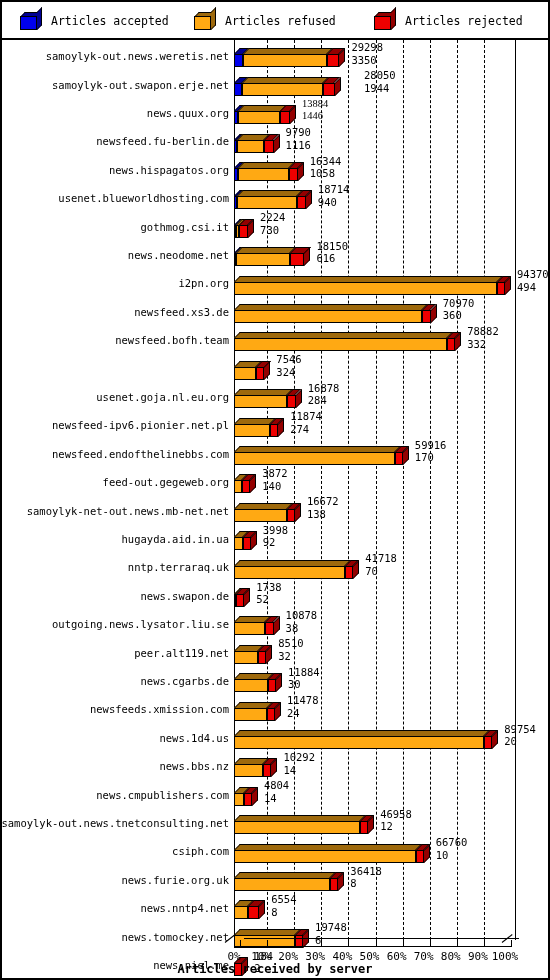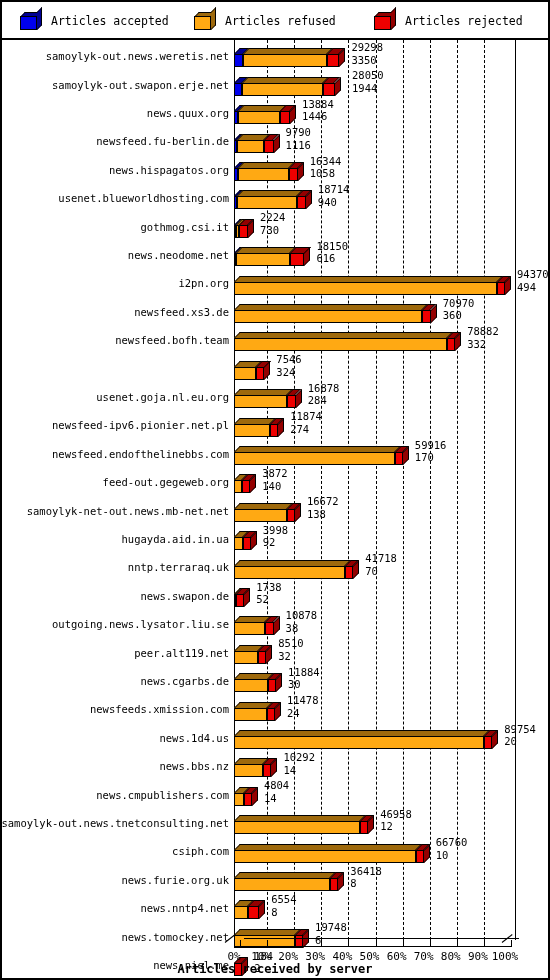--- a/index.html
+++ b/index.html
@@ -111,29 +111,29 @@
       <div class="row" style="top: 30.4px;">
         <div class="rowlabel">samoylyk-out.swapon.erje.net</div>
         <div class="barwrap" style="width: 311px;">
           <div class="segtop" style="left: 0px; width: 8.13px; bottom: 16px; background: rgb(0, 0, 148);"></div>
           <div class="seg" style="left: 0px; width: 8.13px; background: rgb(0, 0, 238);"></div>
           <div class="segtop" style="left: 8.13px; width: 81.3px; bottom: 16px; background: rgb(158, 105, 12);"></div>
           <div class="seg" style="left: 8.13px; width: 81.3px; background: rgb(255, 169, 19);"></div>
           <div class="segtop" style="left: 89.43px; width: 11.382px; bottom: 16px; background: rgb(148, 0, 0);"></div>
           <div class="seg" style="left: 89.43px; width: 11.382px; background: rgb(238, 0, 0);"></div>
           <div class="segside" style="left: 100.812px; bottom: 3px; height: 13px; background: rgb(148, 0, 0);"></div>
-          <div class="vals" style="left: 118px;">
+          <div class="vals" style="left: 130px;">
             <div>28050</div>
             <div>1944</div>
           </div>
         </div>
       </div>
       <div class="row" style="top: 58.8px;">
         <div class="rowlabel">news.quux.org</div>
-        <div class="barwrap" style="width: 311px;">
+        <div class="barwrap" style="width: 311px; font-family: Liberation Serif, serif;">
           <div class="segtop" style="left: 0px; width: 3.794px; bottom: 16px; background: rgb(0, 0, 148);"></div>
           <div class="seg" style="left: 0px; width: 3.794px; background: rgb(0, 0, 238);"></div>
           <div class="segtop" style="left: 3.794px; width: 42.547px; bottom: 16px; background: rgb(158, 105, 12);"></div>
           <div class="seg" style="left: 3.794px; width: 42.547px; background: rgb(255, 169, 19);"></div>
           <div class="segtop" style="left: 46.341px; width: 9.756px; bottom: 16px; background: rgb(148, 0, 0);"></div>
           <div class="seg" style="left: 46.341px; width: 9.756px; background: rgb(238, 0, 0);"></div>
           <div class="segside" style="left: 56.097px; bottom: 3px; height: 13px; background: rgb(148, 0, 0);"></div>
           <div class="vals" style="left: 68.097px;">
             <div>13884</div>
             <div>1446</div>

